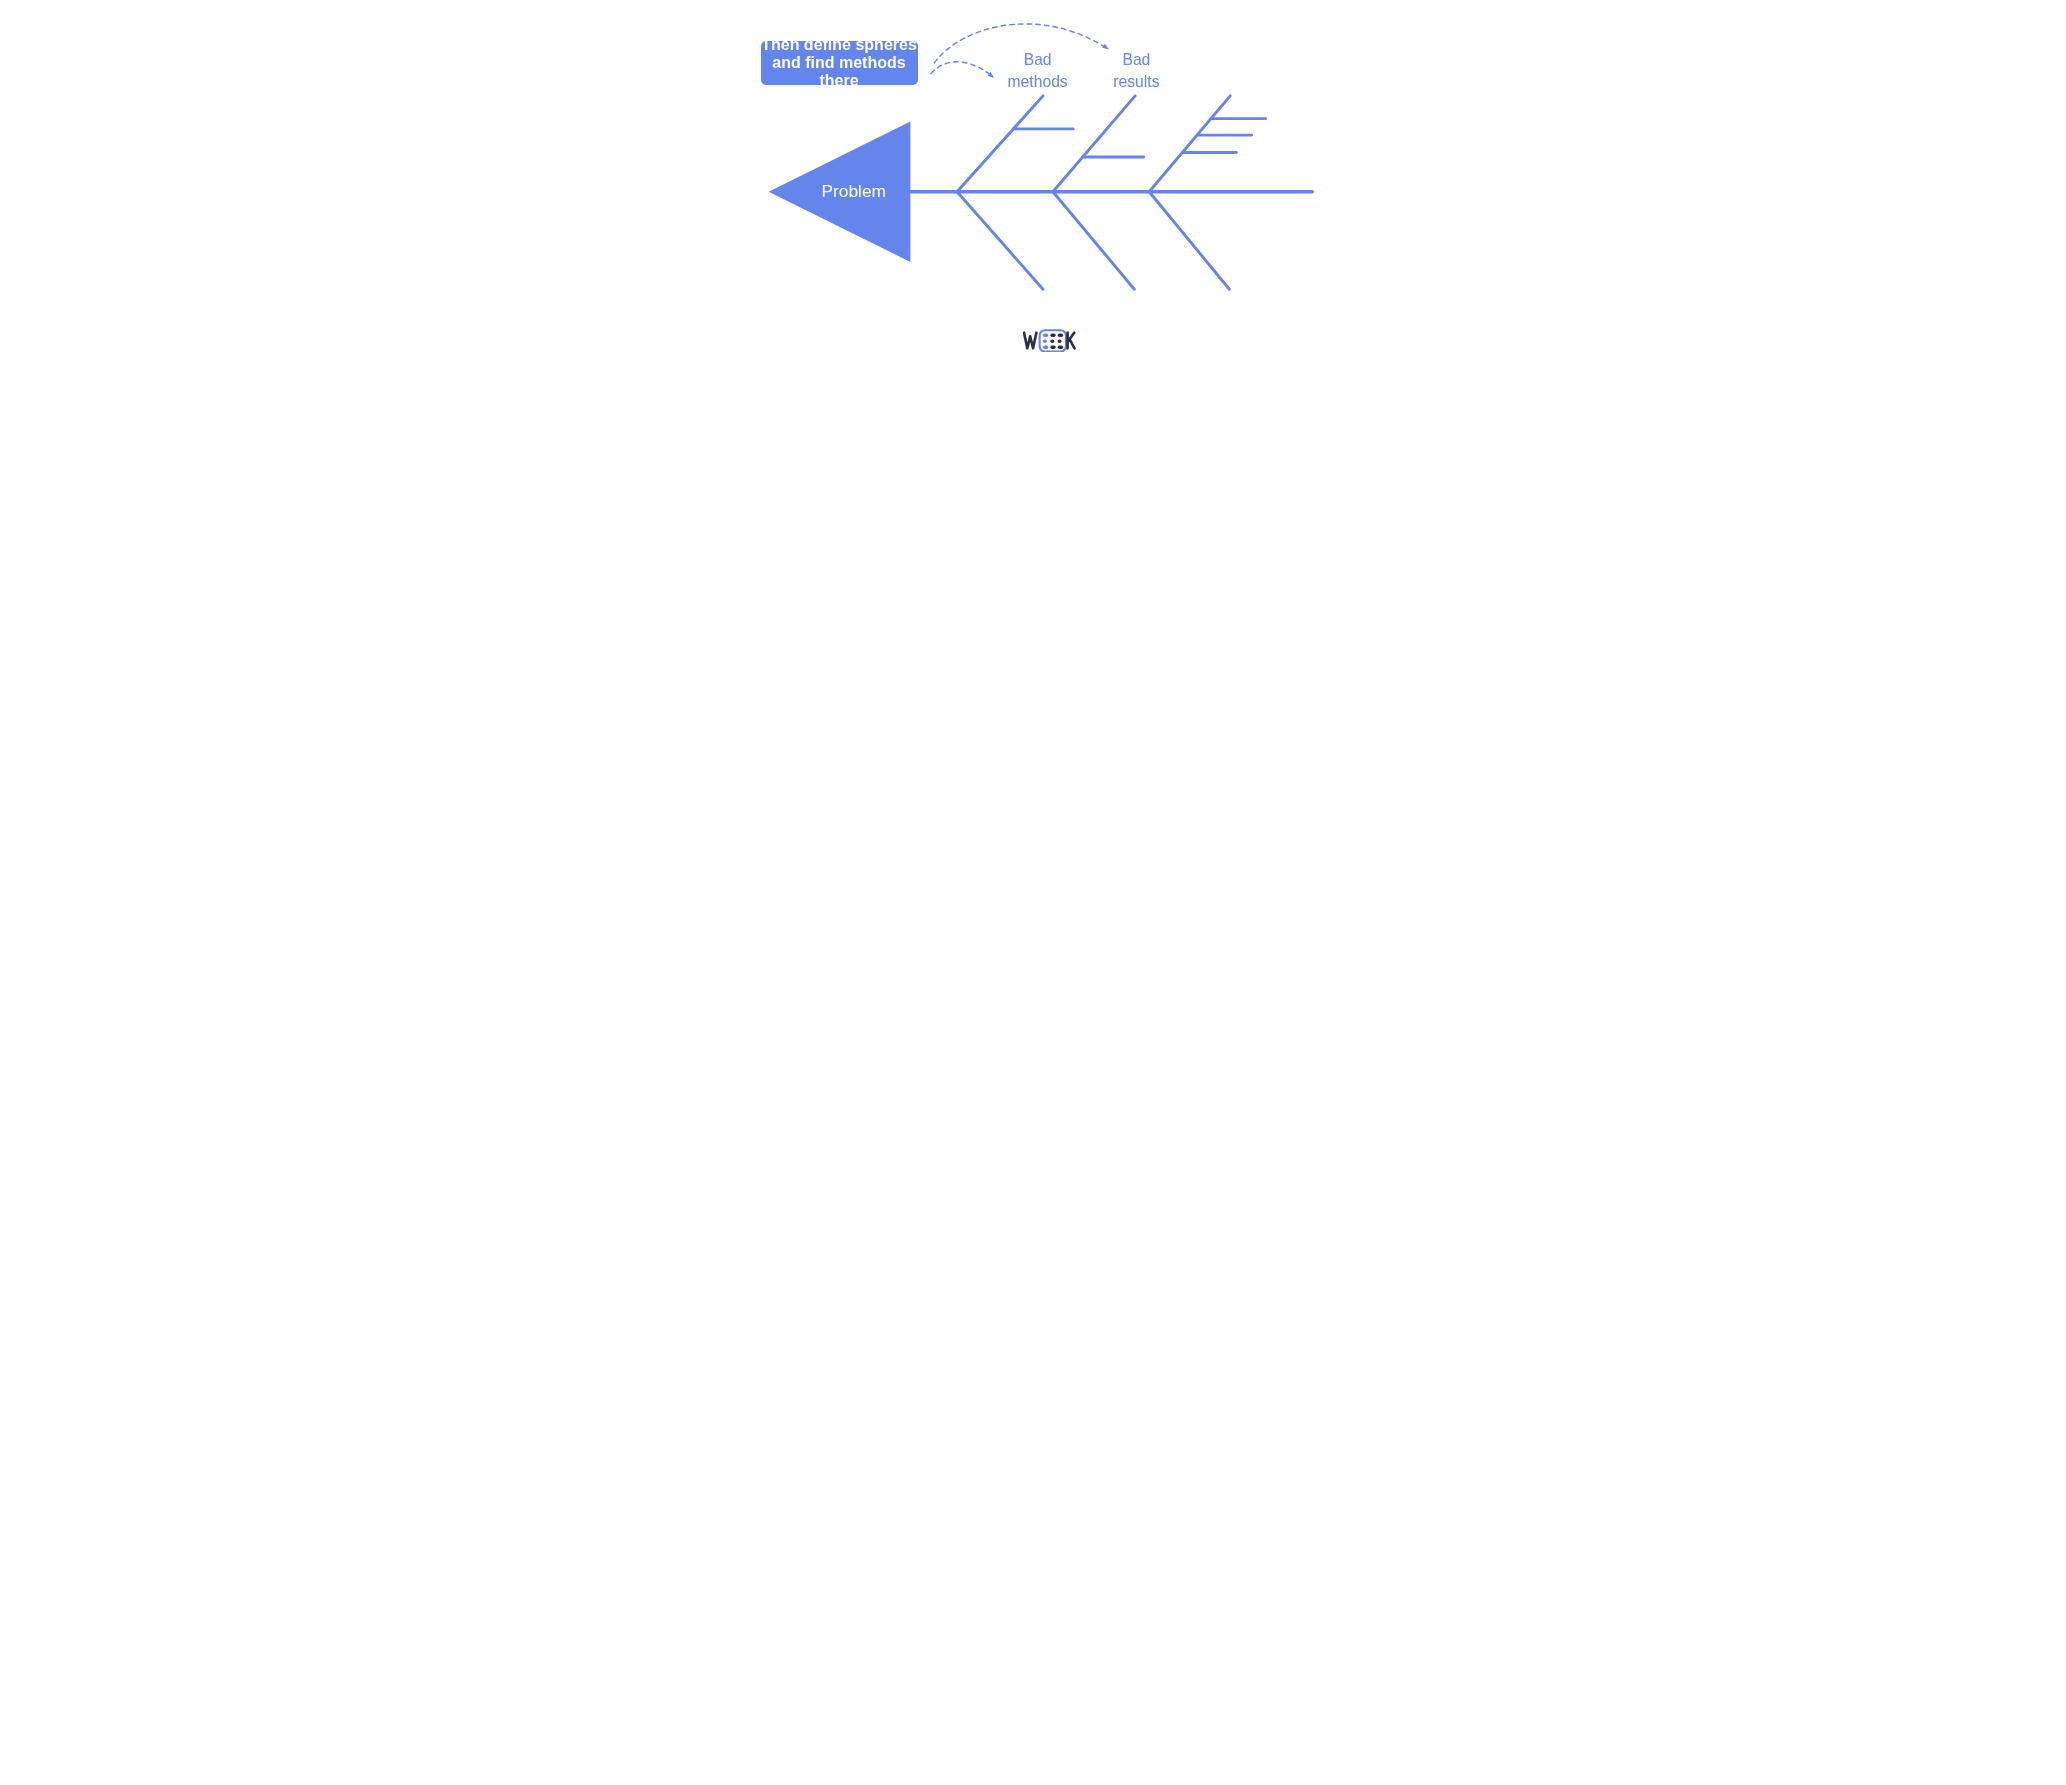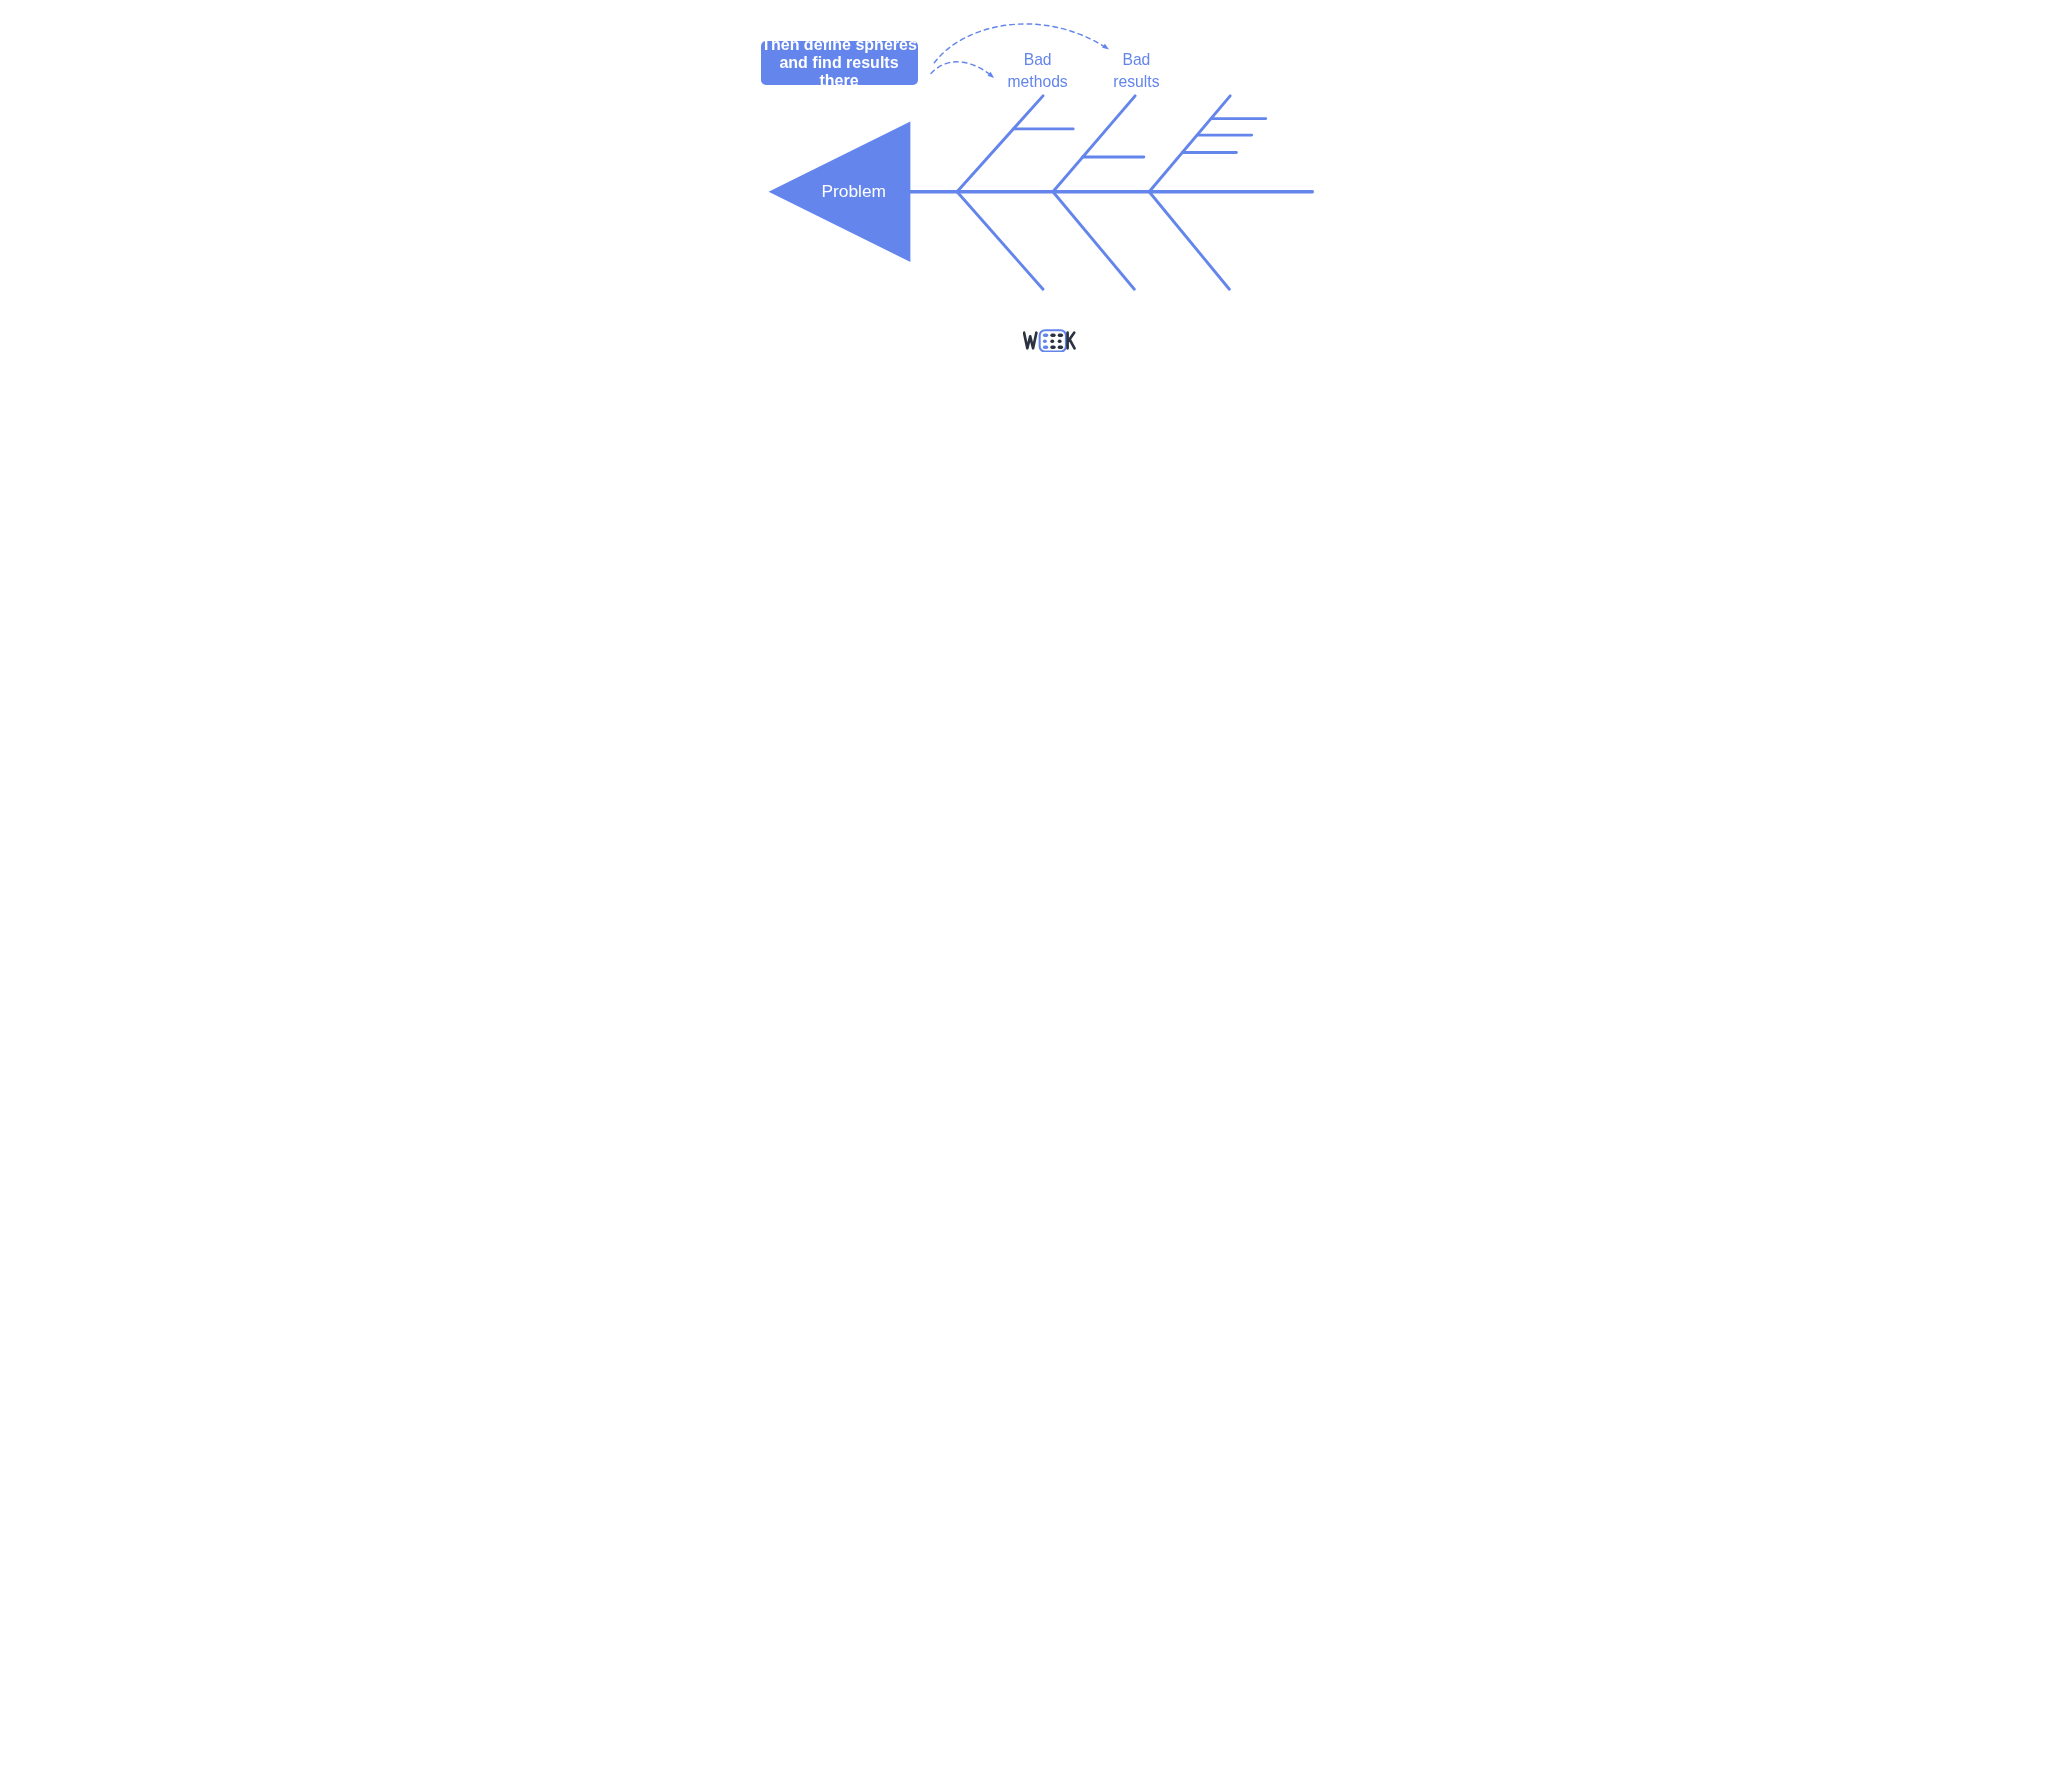--- a/index.html
+++ b/index.html
@@ -108,21 +108,21 @@
 
     <text class="sphere-label" x="778" y="158">Bad</text>
     <text class="sphere-label" x="778" y="211">methods</text>
 
     <text class="sphere-label" x="1017" y="158">Bad</text>
     <text class="sphere-label" x="1017" y="211">results</text>
   </svg>
 
   <div class="annotation">
     <span>Then define spheres</span>
-    <span>and find results there</span>
+    <span>and find methods there</span>
   </div>
 
   <svg class="logo" viewBox="0 0 128 56" aria-label="WEEEK">
     <polyline class="logo-letter" points="2,9 10,47 17,18 24,47 32,9"></polyline>
     <rect class="logo-box" x="40" y="3" width="64" height="52" rx="13"></rect>
 
     <g>
       <rect class="logo-bar-accent" x="48" y="11" width="13" height="8.5" rx="4.25"></rect>
       <rect class="logo-bar-accent" x="48" y="25.5" width="9.5" height="8.5" rx="4.25"></rect>
       <rect class="logo-bar-accent" x="48" y="40" width="13" height="8.5" rx="4.25"></rect>

